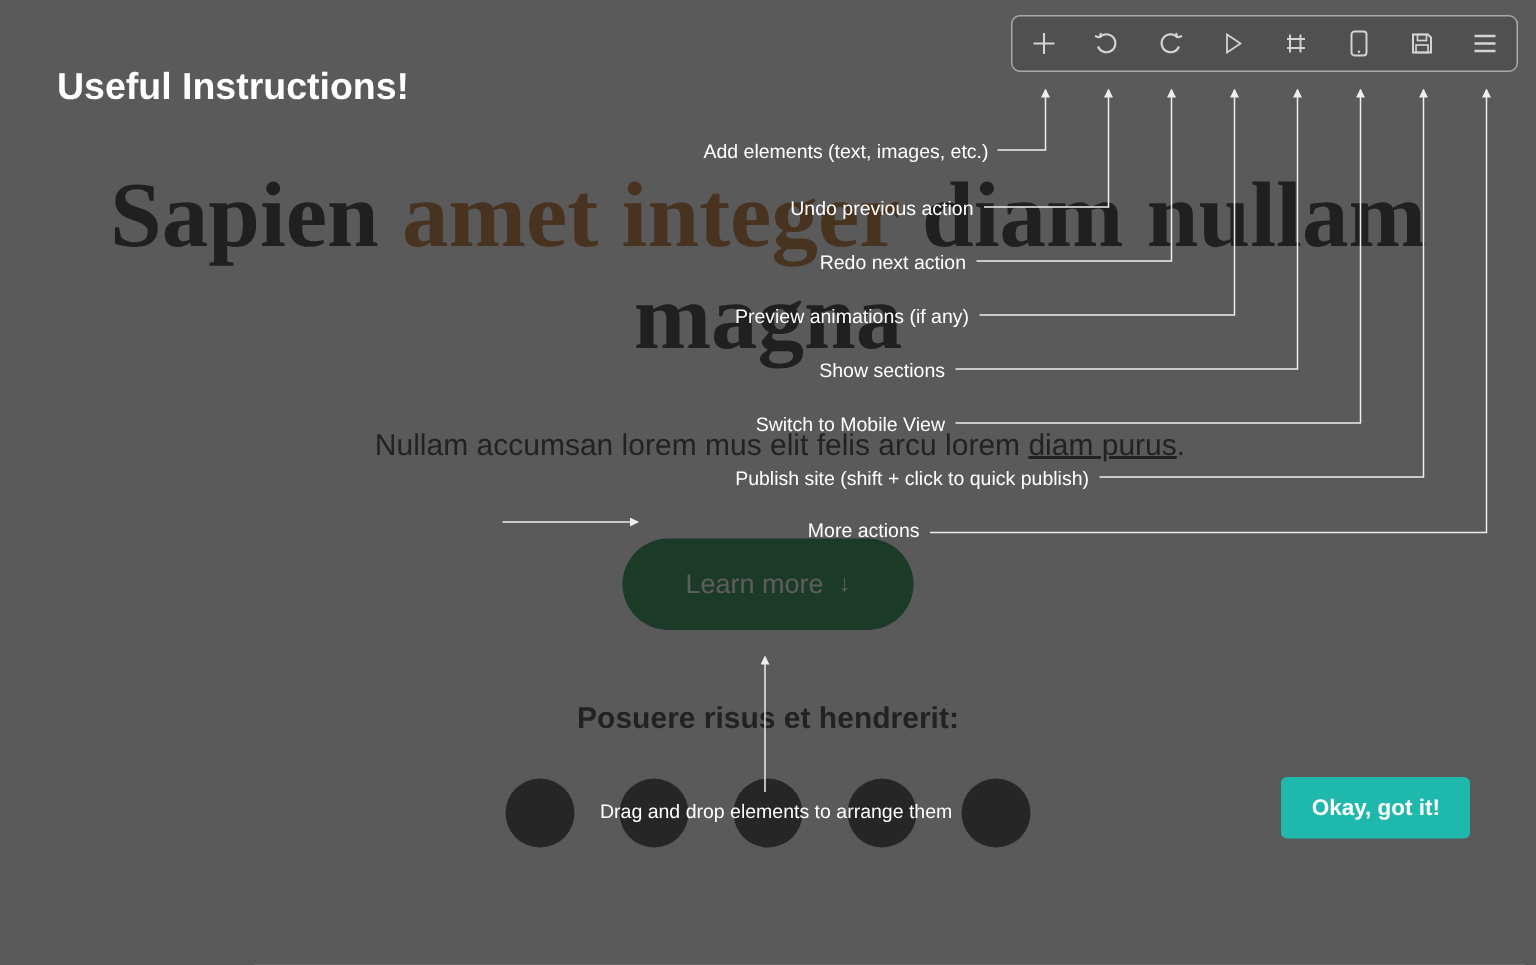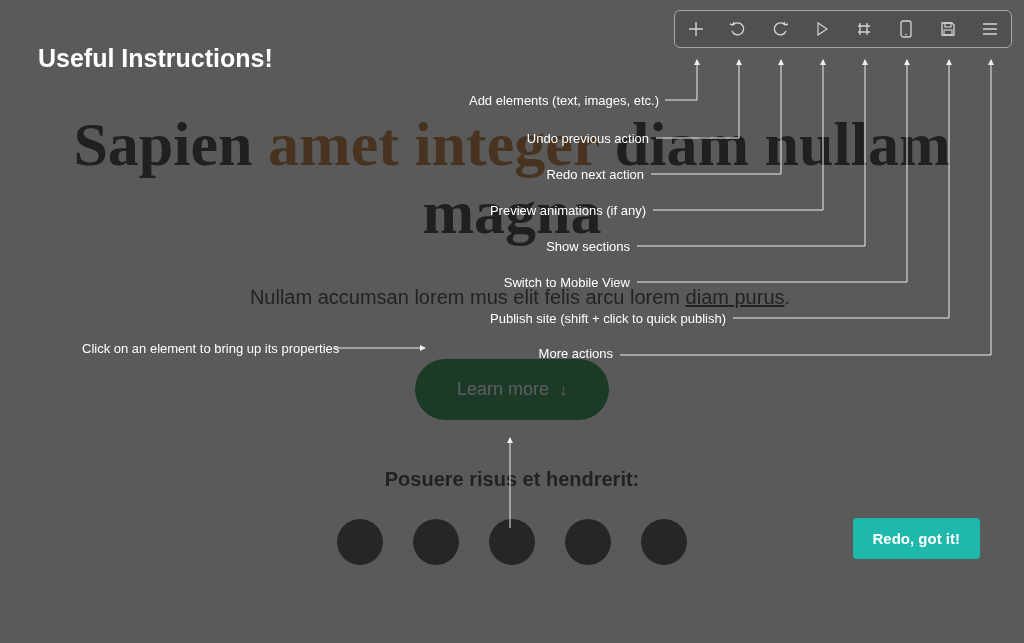--- a/index.html
+++ b/index.html
@@ -270,19 +270,19 @@
 
     <div class="lbl" style="top:93px; right:365px; text-align:right;">Add elements (text, images, etc.)</div>
     <div class="lbl" style="top:131px; right:375px; text-align:right;">Undo previous action</div>
     <div class="lbl" style="top:167px; right:380px; text-align:right;">Redo next action</div>
     <div class="lbl" style="top:203px; right:378px; text-align:right;">Preview animations (if any)</div>
     <div class="lbl" style="top:239px; right:394px; text-align:right;">Show sections</div>
     <div class="lbl" style="top:275px; right:394px; text-align:right;">Switch to Mobile View</div>
     <div class="lbl" style="top:311px; right:298px; text-align:right;">Publish site (shift + click to quick publish)</div>
     <div class="lbl" style="top:346px; right:411px; text-align:right;">More actions</div>
 
-    <div class="lbl" style="top:341px; left:82px;">Click on an element to bring up its properties</div>
+    <div class="lbl" style="top:533px; left:400px;">Drag and drop elements to arrange them</div>
   </div>
 
-  <button class="ok-btn">Redo, got it!</button>
+  <button class="ok-btn">Okay, got it!</button>
 
 
 </div>
 
 </body></html>

